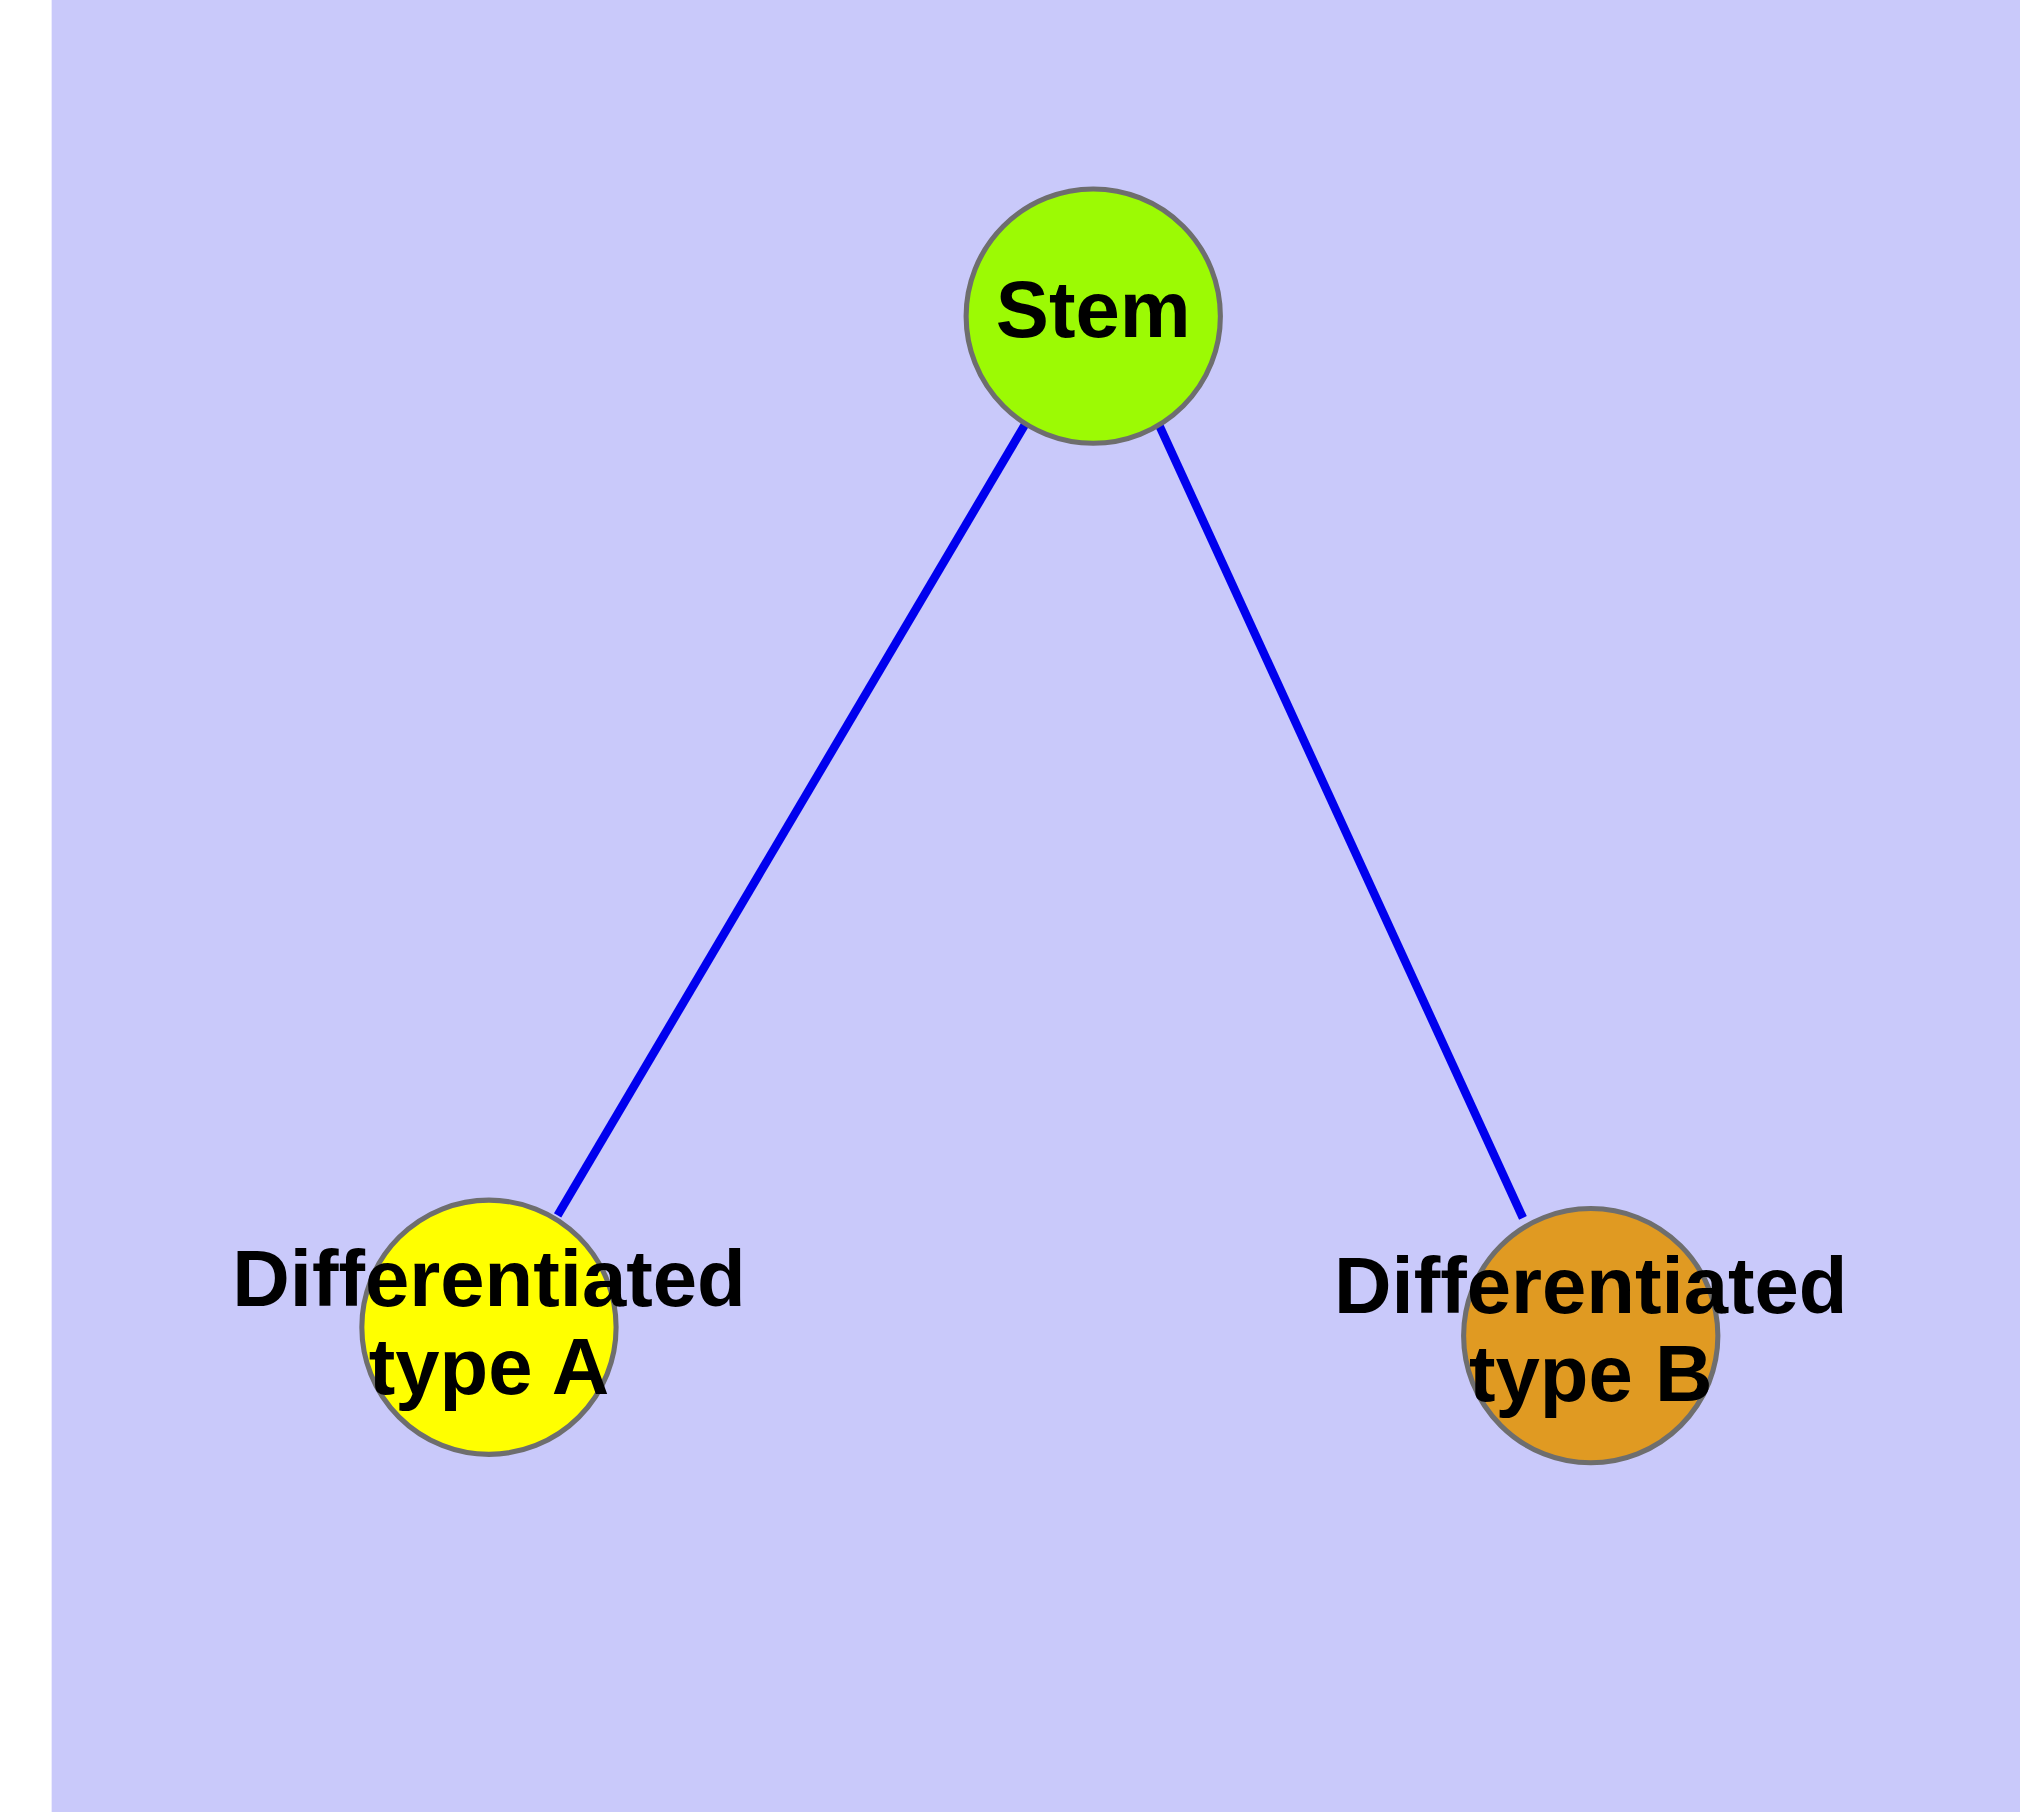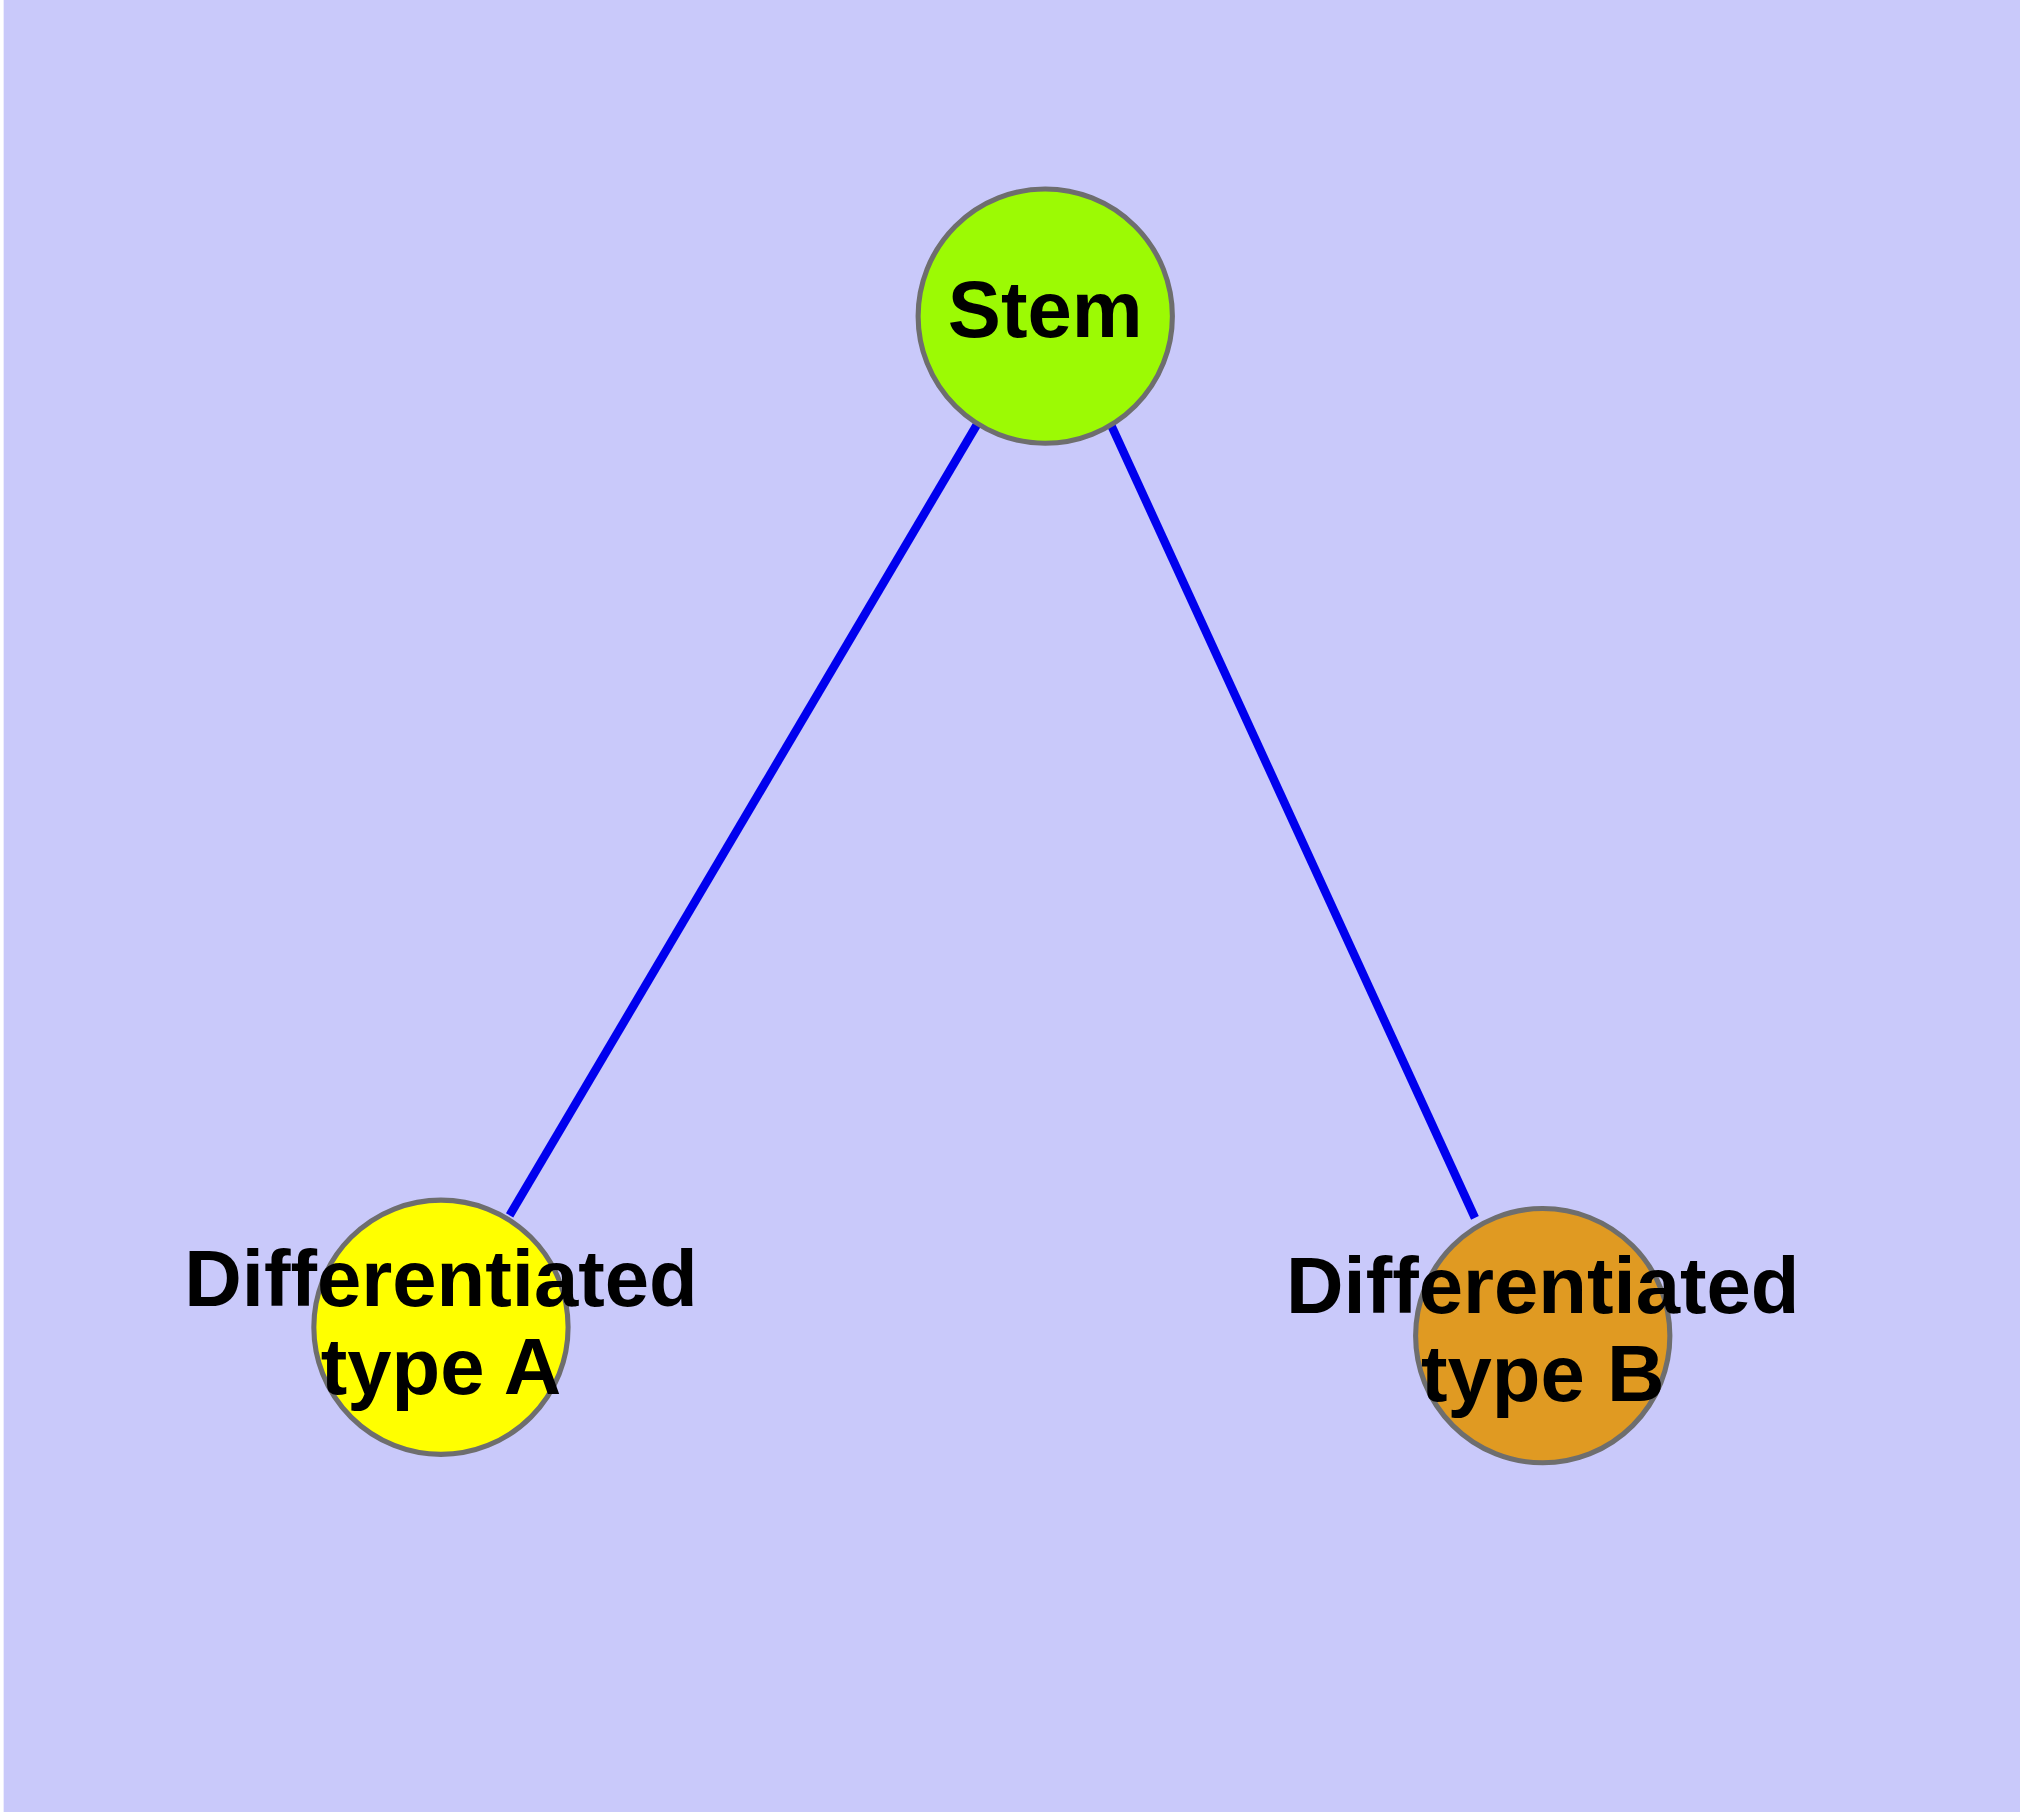--- a/index.html
+++ b/index.html
@@ -11,20 +11,21 @@
   body {
     width: 2021px;
     height: 1812px;
     overflow: hidden;
     font-family: "Liberation Sans", sans-serif;
   }
   #diagram-canvas {
     position: relative;
     width: 1939px;
     height: 1812px;
+    margin-left: 48px;
   }
   #graph-svg {
     position: absolute;
     top: 0;
     left: 0;
     width: 2021px;
     height: 1812px;
     display: block;
   }
   .node-label {

